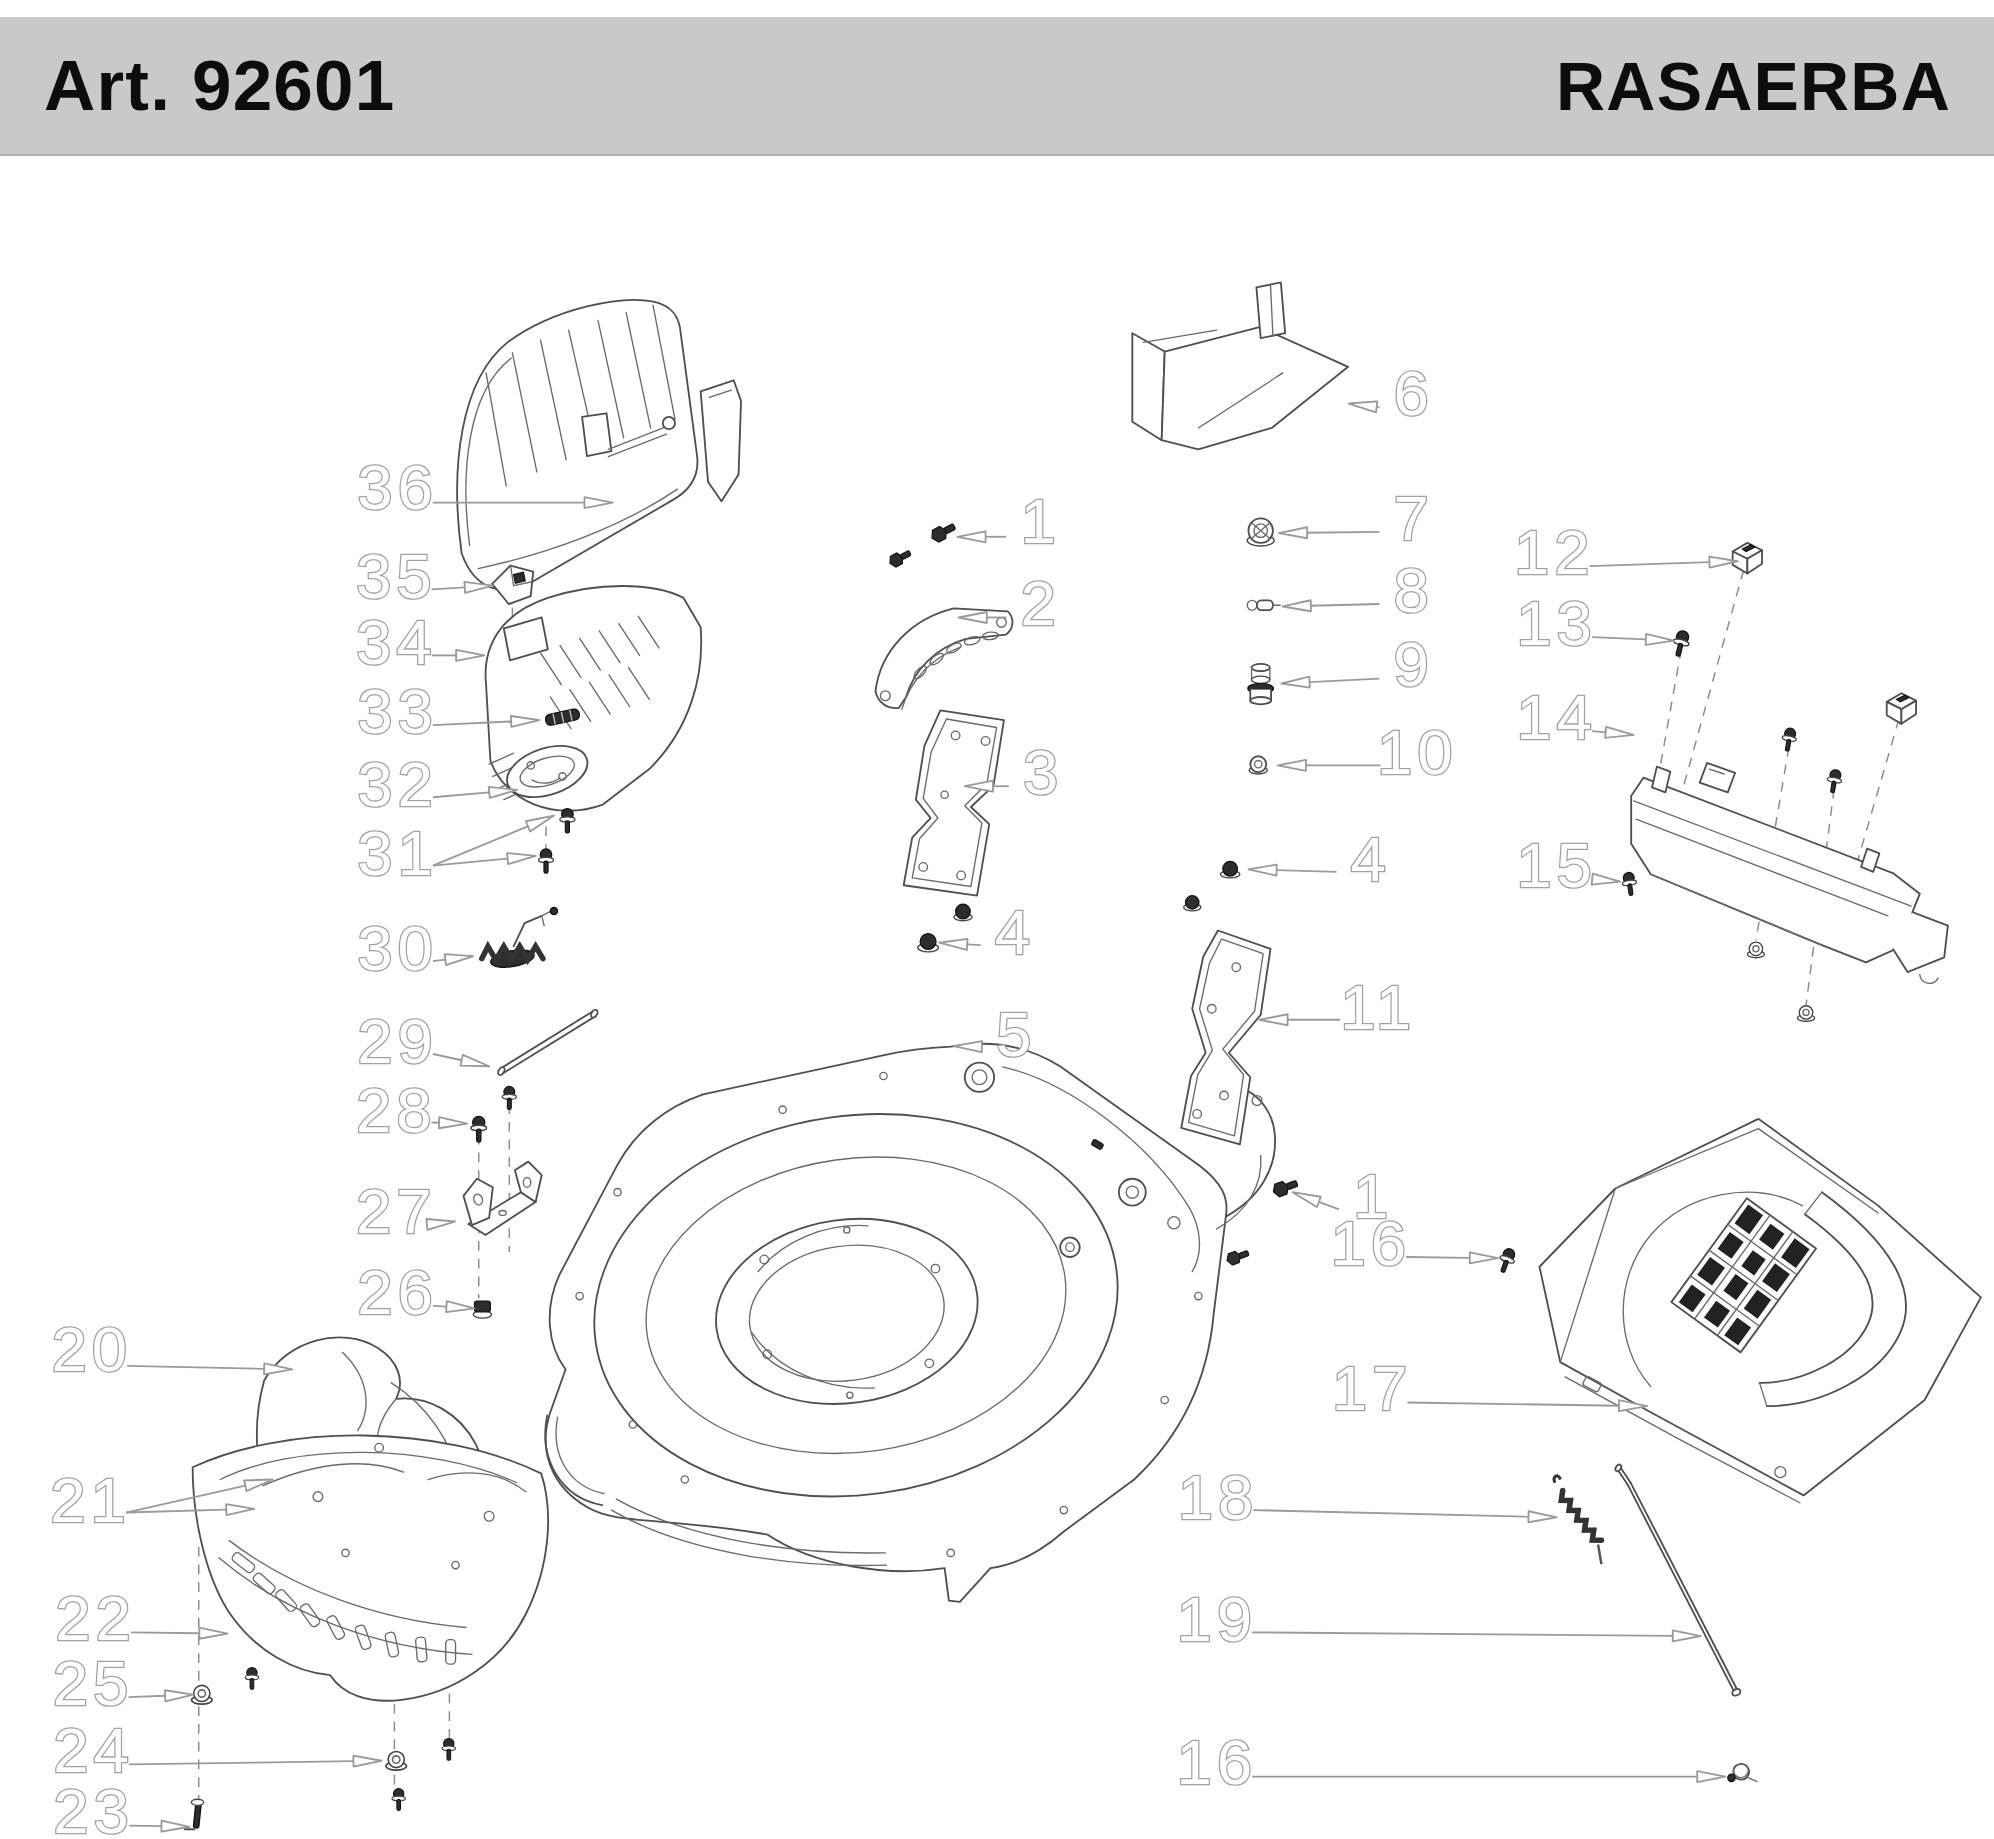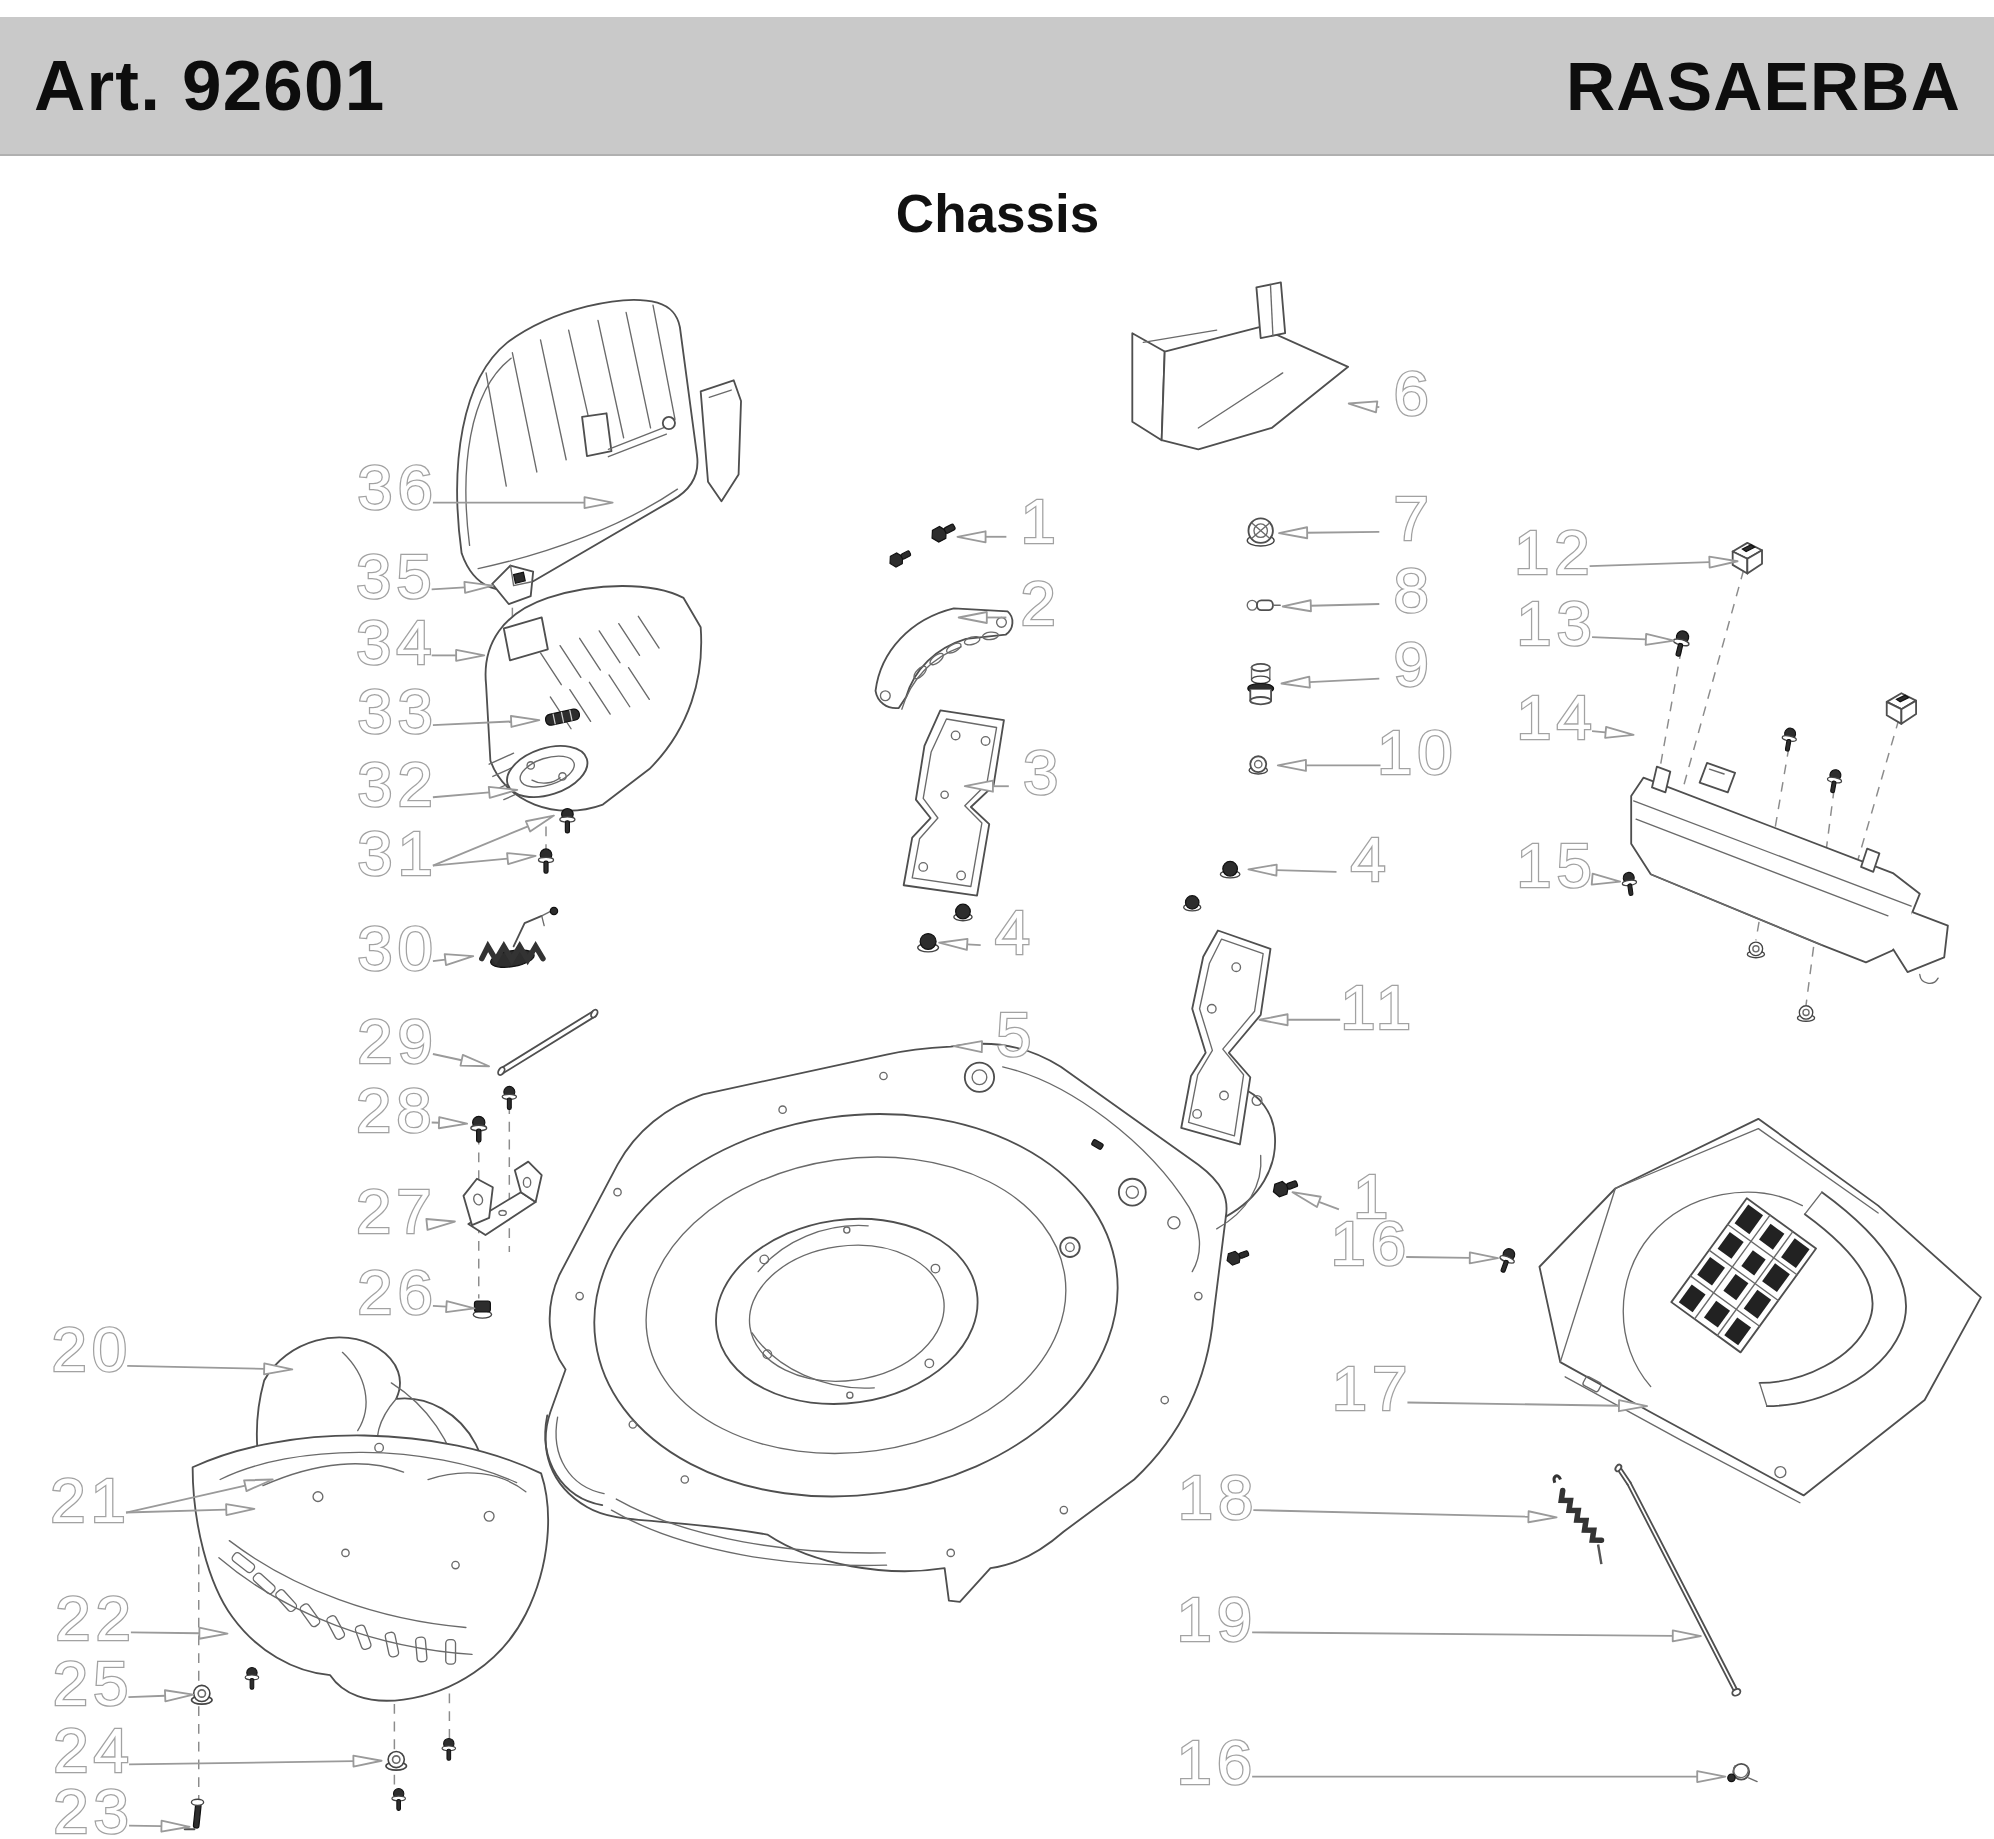--- a/index.html
+++ b/index.html
@@ -1,20 +1,20 @@
 <!DOCTYPE html>
 <html style="font-size:9.8px"><head>
 <meta charset="utf-8">
 <style>
   html,body{margin:0;padding:0;background:#fff;}
   .page{position:relative;width:1995px;height:1839px;background:#ffffff;overflow:hidden;
         font-family:"Liberation Sans", sans-serif;}
   .header-band{position:absolute;left:0;top:17px;width:1995px;height:139px;background:#c9c9c9;
         border-bottom:2.4px solid #b0b0b0;display:flex;align-items:center;justify-content:space-between;
-        box-sizing:border-box;padding:0 34px;}
+        box-sizing:border-box;padding:0 44px;}
   .header-band span{font-weight:bold;color:#0d0d0d;font-size:71px;letter-spacing:1.2px;white-space:nowrap;}
   .header-band .brand{font-size:68px;}
   .subtitle{position:absolute;left:0;top:183px;width:1995px;text-align:center;
         font-weight:bold;color:#111;font-size:53px;}
   svg.diagram{position:absolute;left:0;top:0;width:1995px;height:1839px;}
   
   .ln{fill:none;stroke:#4f4f4f;stroke-width:3;stroke-linejoin:round;stroke-linecap:round;}
   .lnW{fill:#ffffff;stroke:#4f4f4f;stroke-width:3;stroke-linejoin:round;}
   .ln2{fill:none;stroke:#6a6a6a;stroke-width:2.2;stroke-linejoin:round;stroke-linecap:round;}
   .dk{fill:#2d2d2d;stroke:#111;stroke-width:2;}
@@ -28,21 +28,20 @@
 </style>
 </head>
 <body>
 
 <div class="page">
 
   <div class="header-band">
     <span>Art. 92601</span>
     <span class="brand">RASAERBA</span>
   </div>
-  <div class="subtitle">Chassis</div>
 
   <svg class="diagram" viewBox="0 0 3263 3008" xmlns="http://www.w3.org/2000/svg">
     <defs>
       <g id="screw">
         <circle cx="0" cy="0" r="10" class="dk"></circle>
         <ellipse cx="0" cy="9" rx="13" ry="4.5" class="dkW"></ellipse>
         <rect x="-3.5" y="11" width="7" height="21" rx="3" class="dk"></rect>
       </g>
       <g id="hexbolt">
         <polygon points="-13,0 -6.5,-11 6.5,-11 13,0 6.5,11 -6.5,11" class="dk"></polygon>

